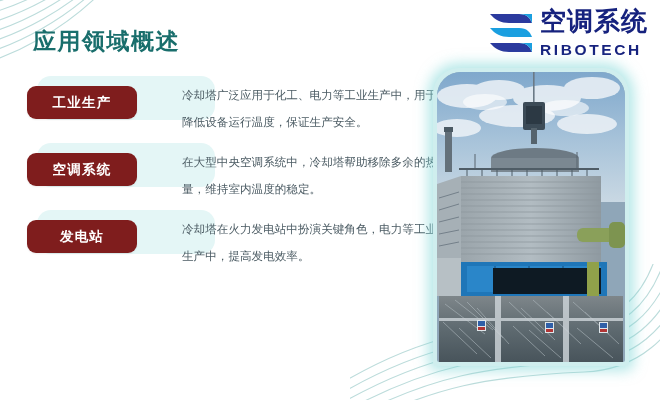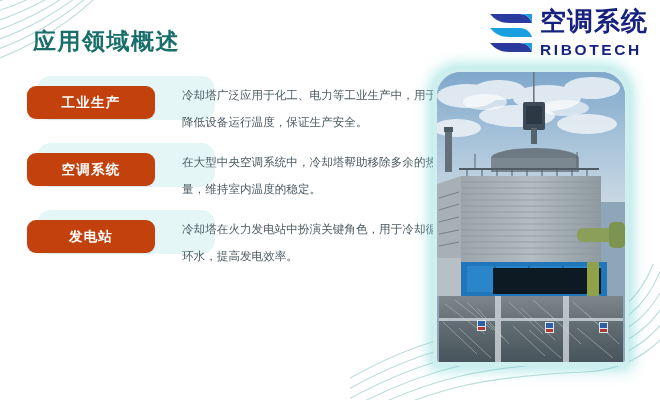--- a/index.html
+++ b/index.html
@@ -42,22 +42,22 @@
   }
 
   
   .list{position:absolute;left:27px;top:78px;width:400px;}
   .row{position:relative;height:67px;}
   .row-backdrop{
     position:absolute;left:10px;top:-2px;width:178px;height:44px;
     background:#e4f6f6;border-radius:14px;
   }
   .chip{
-    position:absolute;left:0;top:8px;width:128px;height:33px;
-    background:#c2410c;border-radius:9px;
+    position:absolute;left:0;top:8px;width:110px;height:33px;
+    background:#7f1d1d;border-radius:9px;
     display:flex;align-items:center;justify-content:center;
     box-shadow:0 1px 2px rgba(0,0,0,.07);
   }
   .chip span{
     color:#ffffff;font-size:13.5px;font-weight:700;letter-spacing:1.2px;
     font-family:"DejaVu Sans","Liberation Sans",sans-serif;
   }
   .desc{
     position:absolute;left:155px;top:4px;width:262px;
     font-size:11.6px;line-height:27px;color:#4b5b63;
@@ -143,21 +143,21 @@
         <span>空调系统</span>
       </div>
       <div class="desc">在大型中央空调系统中，冷却塔帮助移除多余的热量，维持室内温度的稳定。</div>
     </div>
 
     <div class="row">
       <div class="row-backdrop"></div>
       <div class="chip">
         <span>发电站</span>
       </div>
-      <div class="desc">冷却塔在火力发电站中扮演关键角色，用于冷却循环水，提高发电效率。</div>
+      <div class="desc">冷却塔在火力发电站中扮演关键角色，电力等工业生产中，提高发电效率。</div>
     </div>
 
 
   </div>
 
   <div class="photo-glow"></div>
   <div class="photo">
     <svg viewBox="0 0 188 290" preserveAspectRatio="none">
       <defs>
         <linearGradient id="sky" x1="0" y1="0" x2="0" y2="1">

